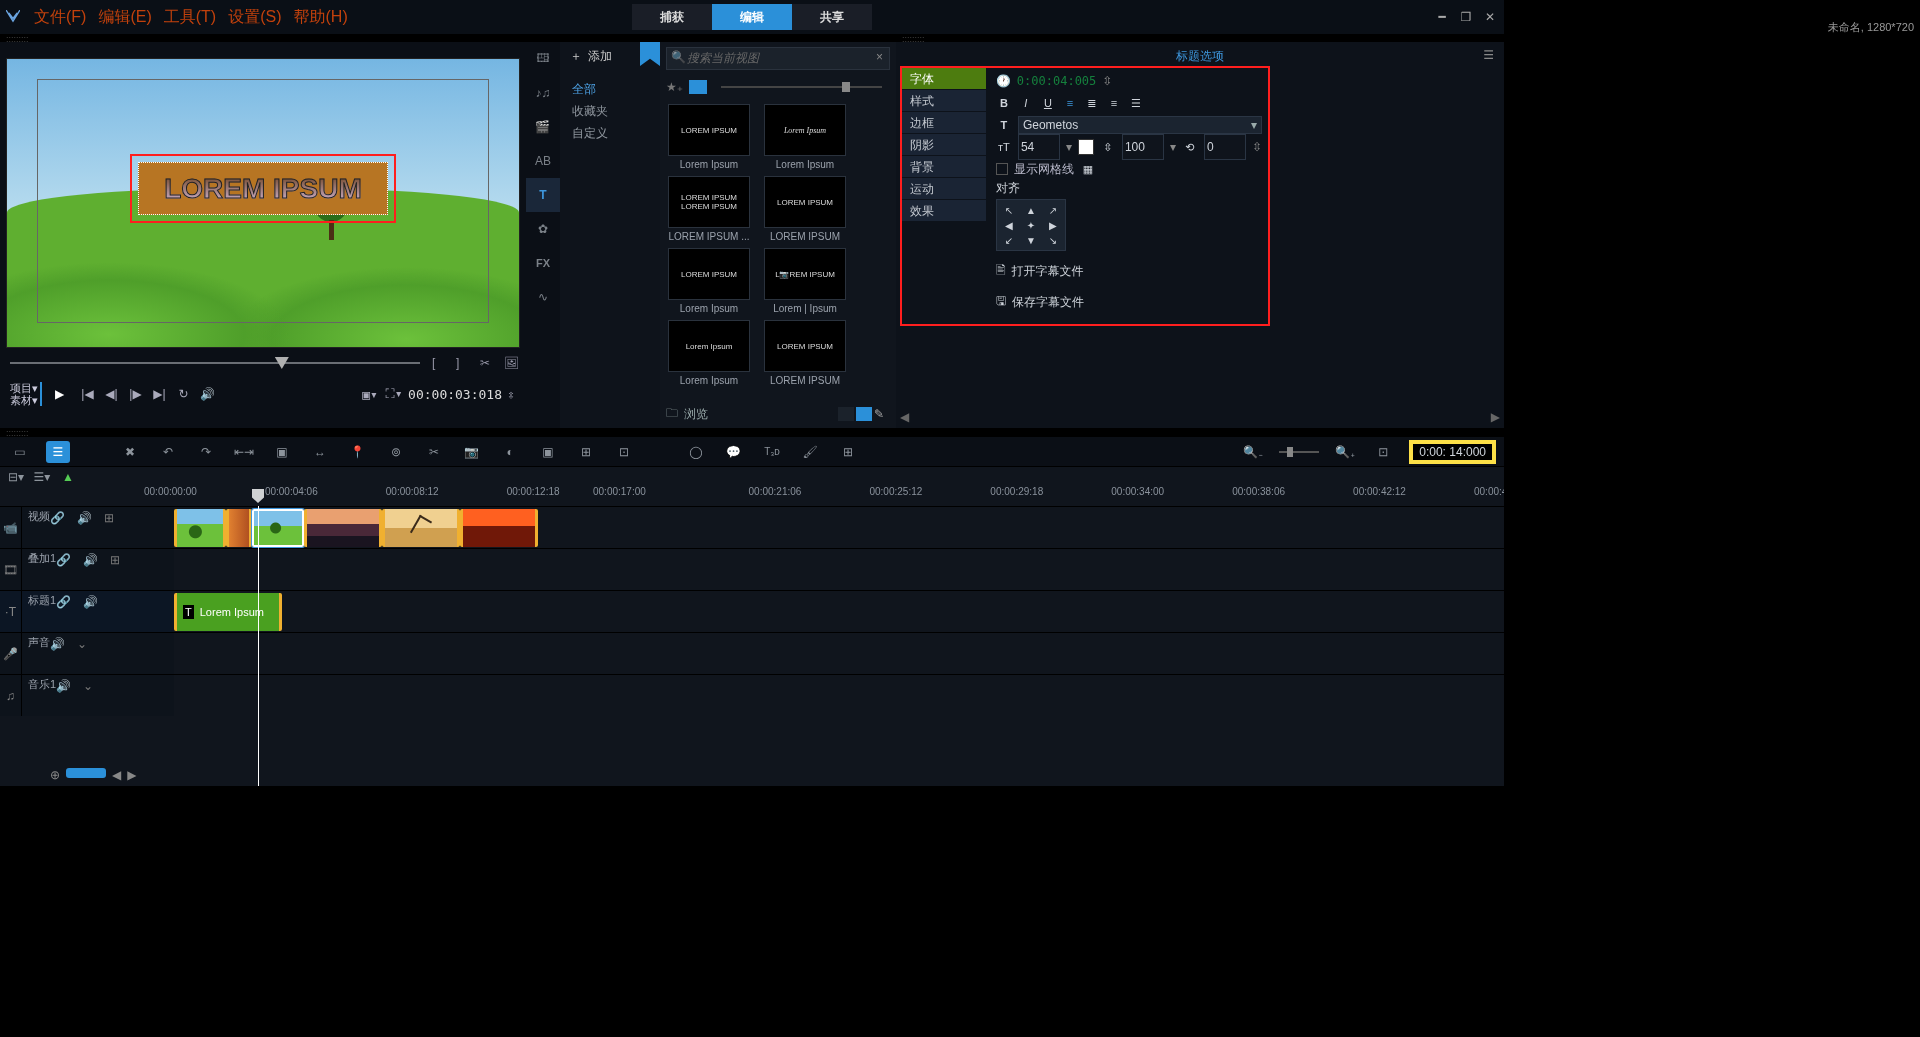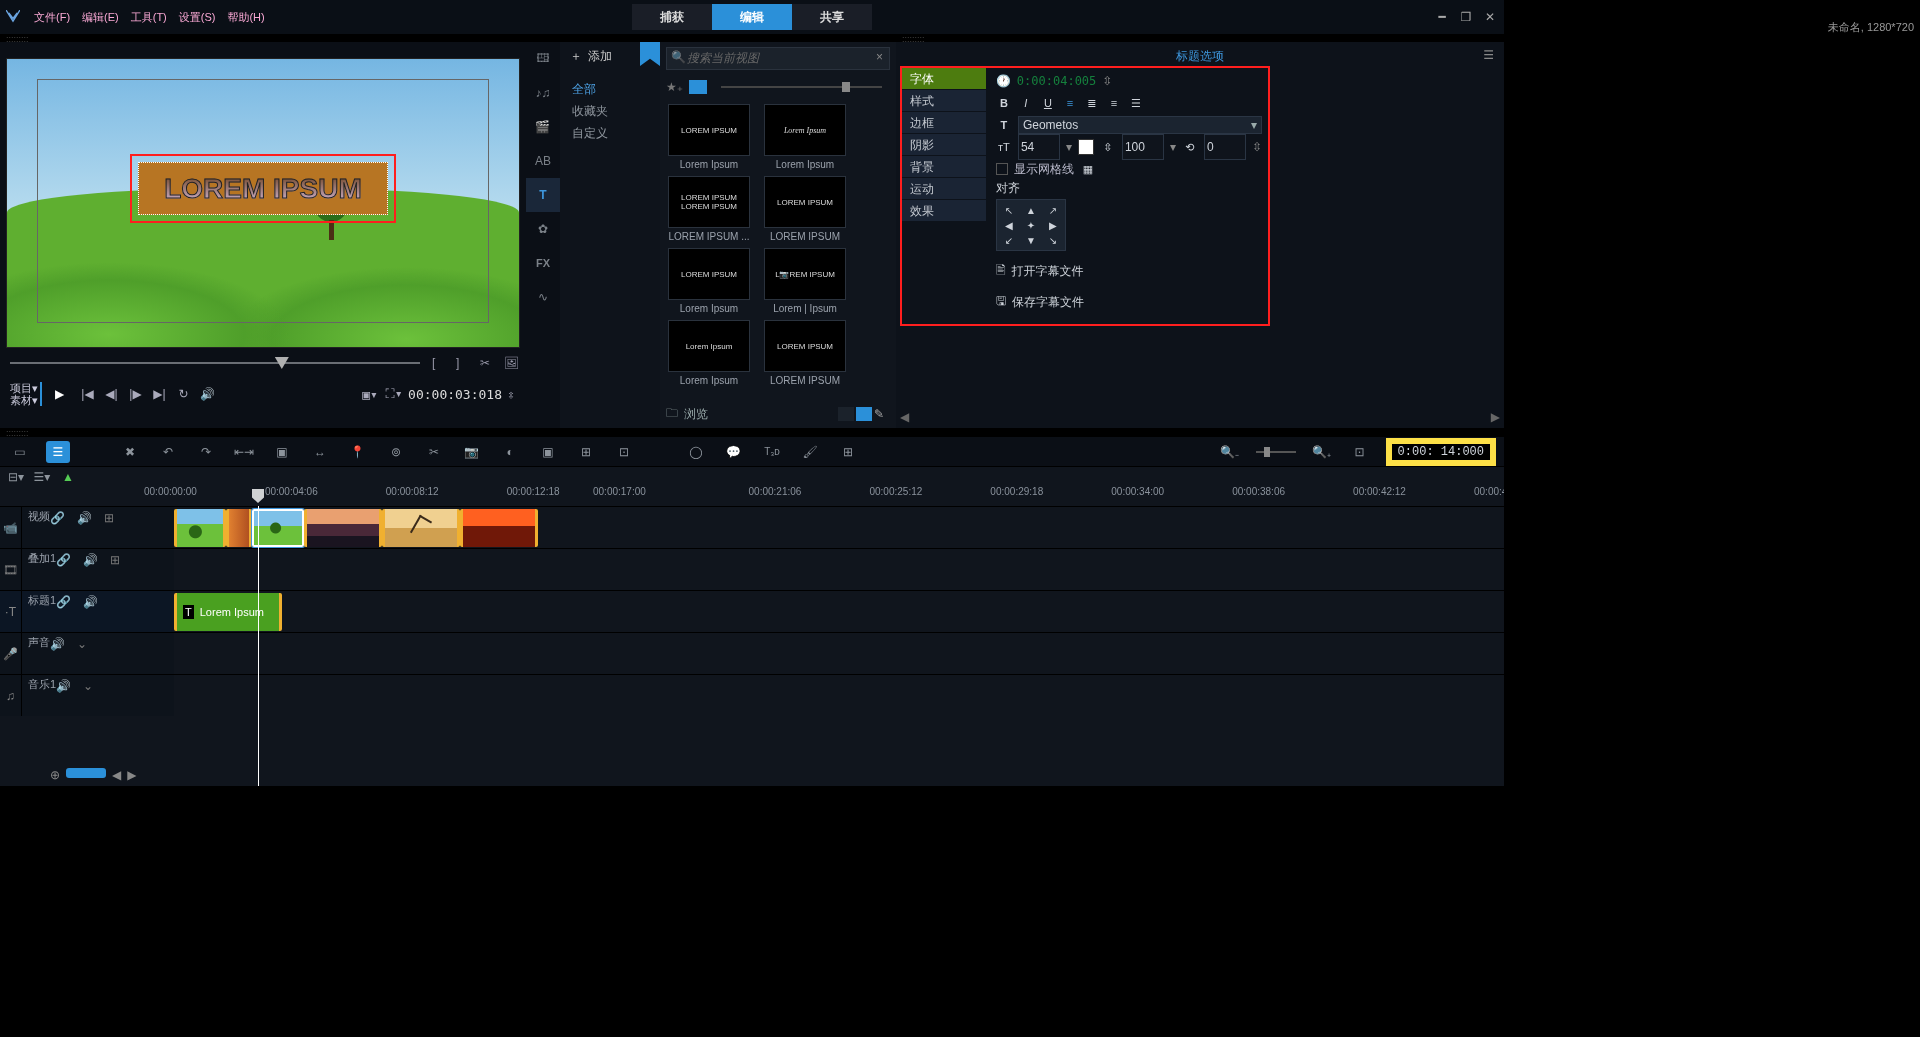--- a/index.html
+++ b/index.html
@@ -1,20 +1,20 @@
 <!DOCTYPE html>
 <html><head>
 <meta charset="utf-8">
 <style>
 * { margin: 0; padding: 0; box-sizing: border-box; }
 body { font-family: "Microsoft YaHei", Arial, sans-serif; background: #000; color: #bbc; font-size: 12px; width: 1504px; height: 812px; overflow: hidden; }
 .titlebar { height: 34px; background: #0a0f16; display: flex; align-items: center; position: relative; }
 .logo { width: 26px; height: 34px; display: flex; align-items: center; justify-content: center; color: #6aa4e0; font-weight: bold; }
 .menu { display: flex; gap: 12px; padding-left: 8px; }
-.menu-item { color: #f9a8d4; font-size: 11px; cursor: pointer; }
+.menu-item { color: #c2410c; font-size: 16px; cursor: pointer; }
 .mode-tabs { position: absolute; left: 50%; transform: translateX(-50%); display: flex; }
 .mode-tab { width: 80px; height: 26px; line-height: 26px; text-align: center; background: #1a1e27; color: #ddd; font-weight: bold; }
 .mode-tab.active { background: #2b90d9; color: #fff; }
 .title-right { position: absolute; right: 6px; display: flex; align-items: center; gap: 8px; color: #999; }
 .title-info { font-size: 11px; color: #999; }
 .win-btn { width: 16px; height: 16px; color: #aaa; cursor: pointer; display:flex;align-items:center;justify-content:center; }
 .grip { height: 8px; color: #444; font-size: 9px; padding-left: 6px; letter-spacing: 0px;}
 .main3col { display: flex; height: 386px; }
 .preview-col { width: 526px; background: #0b0f16; position:relative; }
 .preview-frame { margin: 16px 6px 0 6px; background: #1a1c22; height: 290px; border: 1px solid #222; position: relative; overflow:hidden; }
@@ -84,21 +84,21 @@
 .swatch{width:16px;height:16px;background:#fff;border:1px solid #333}
 .chk{width:12px;height:12px;border:1px solid #555}
 .icongrid{display:flex;flex-direction:column;gap:3px;background:#1b2430;border:1px solid #2a3544;padding:4px;width:fit-content;margin-top:2px}
 .icongrid .r{display:flex;gap:6px}
 .icongrid .c{width:16px;height:12px;color:#cfd4db;display:flex;align-items:center;justify-content:center;font-size:10px}
 .linkbtn{display:flex;gap:6px;align-items:center;color:#cfd4db;margin-top:10px;cursor:pointer}
 .toolbar2 { height:30px; background:#0b0f16; border-top:1px solid #000; display:flex;align-items:center;padding:0 8px;gap:14px;}
 .tl-btn{width:24px;height:22px;color:#8d949c;display:flex;align-items:center;justify-content:center;cursor:pointer}
 .tl-btn.active{background:#2b90d9;color:#fff;border-radius:3px}
 .spacer{flex:1}
-.tc-box{background:#000;border:6px solid #fde047;padding:1px 6px;font-family:Liberation Mono, monospace;color:#cfd4db}
+.tc-box{background:#000;border:4px solid #fde047;padding:1px 6px;font-family:Liberation Sans, sans-serif;color:#cfd4db}
 .ruler{height:20px;background:#10151d;display:flex;position:relative;font-size:10px;color:#8a929c}
 .ruler .mark{position:absolute;top:0}
 .header-row{height:20px;background:#10151d;border-top:1px solid #000;display:flex;align-items:center;gap:10px;padding-left:8px}
 .tracks{background:#10151d;position:relative}
 .track{height:42px;border-top:1px solid #000;display:flex}
 .track-head{width:152px;background:#0d131b;display:flex;flex-direction:row;padding:2px 6px;color:#9ba2ac;}
 .track-head .nm{font-size:11px}
 .track-head .icons{display:flex;gap:12px;;margin-top:2px;color:#777}
 .track-icon{width:22px;background:#0d131b;border-right:1px solid #000;display:flex;align-items:center;justify-content:center;color:#888}
 .track.selected .track-head, .track.selected .track-icon{ background:#0c1624;}

